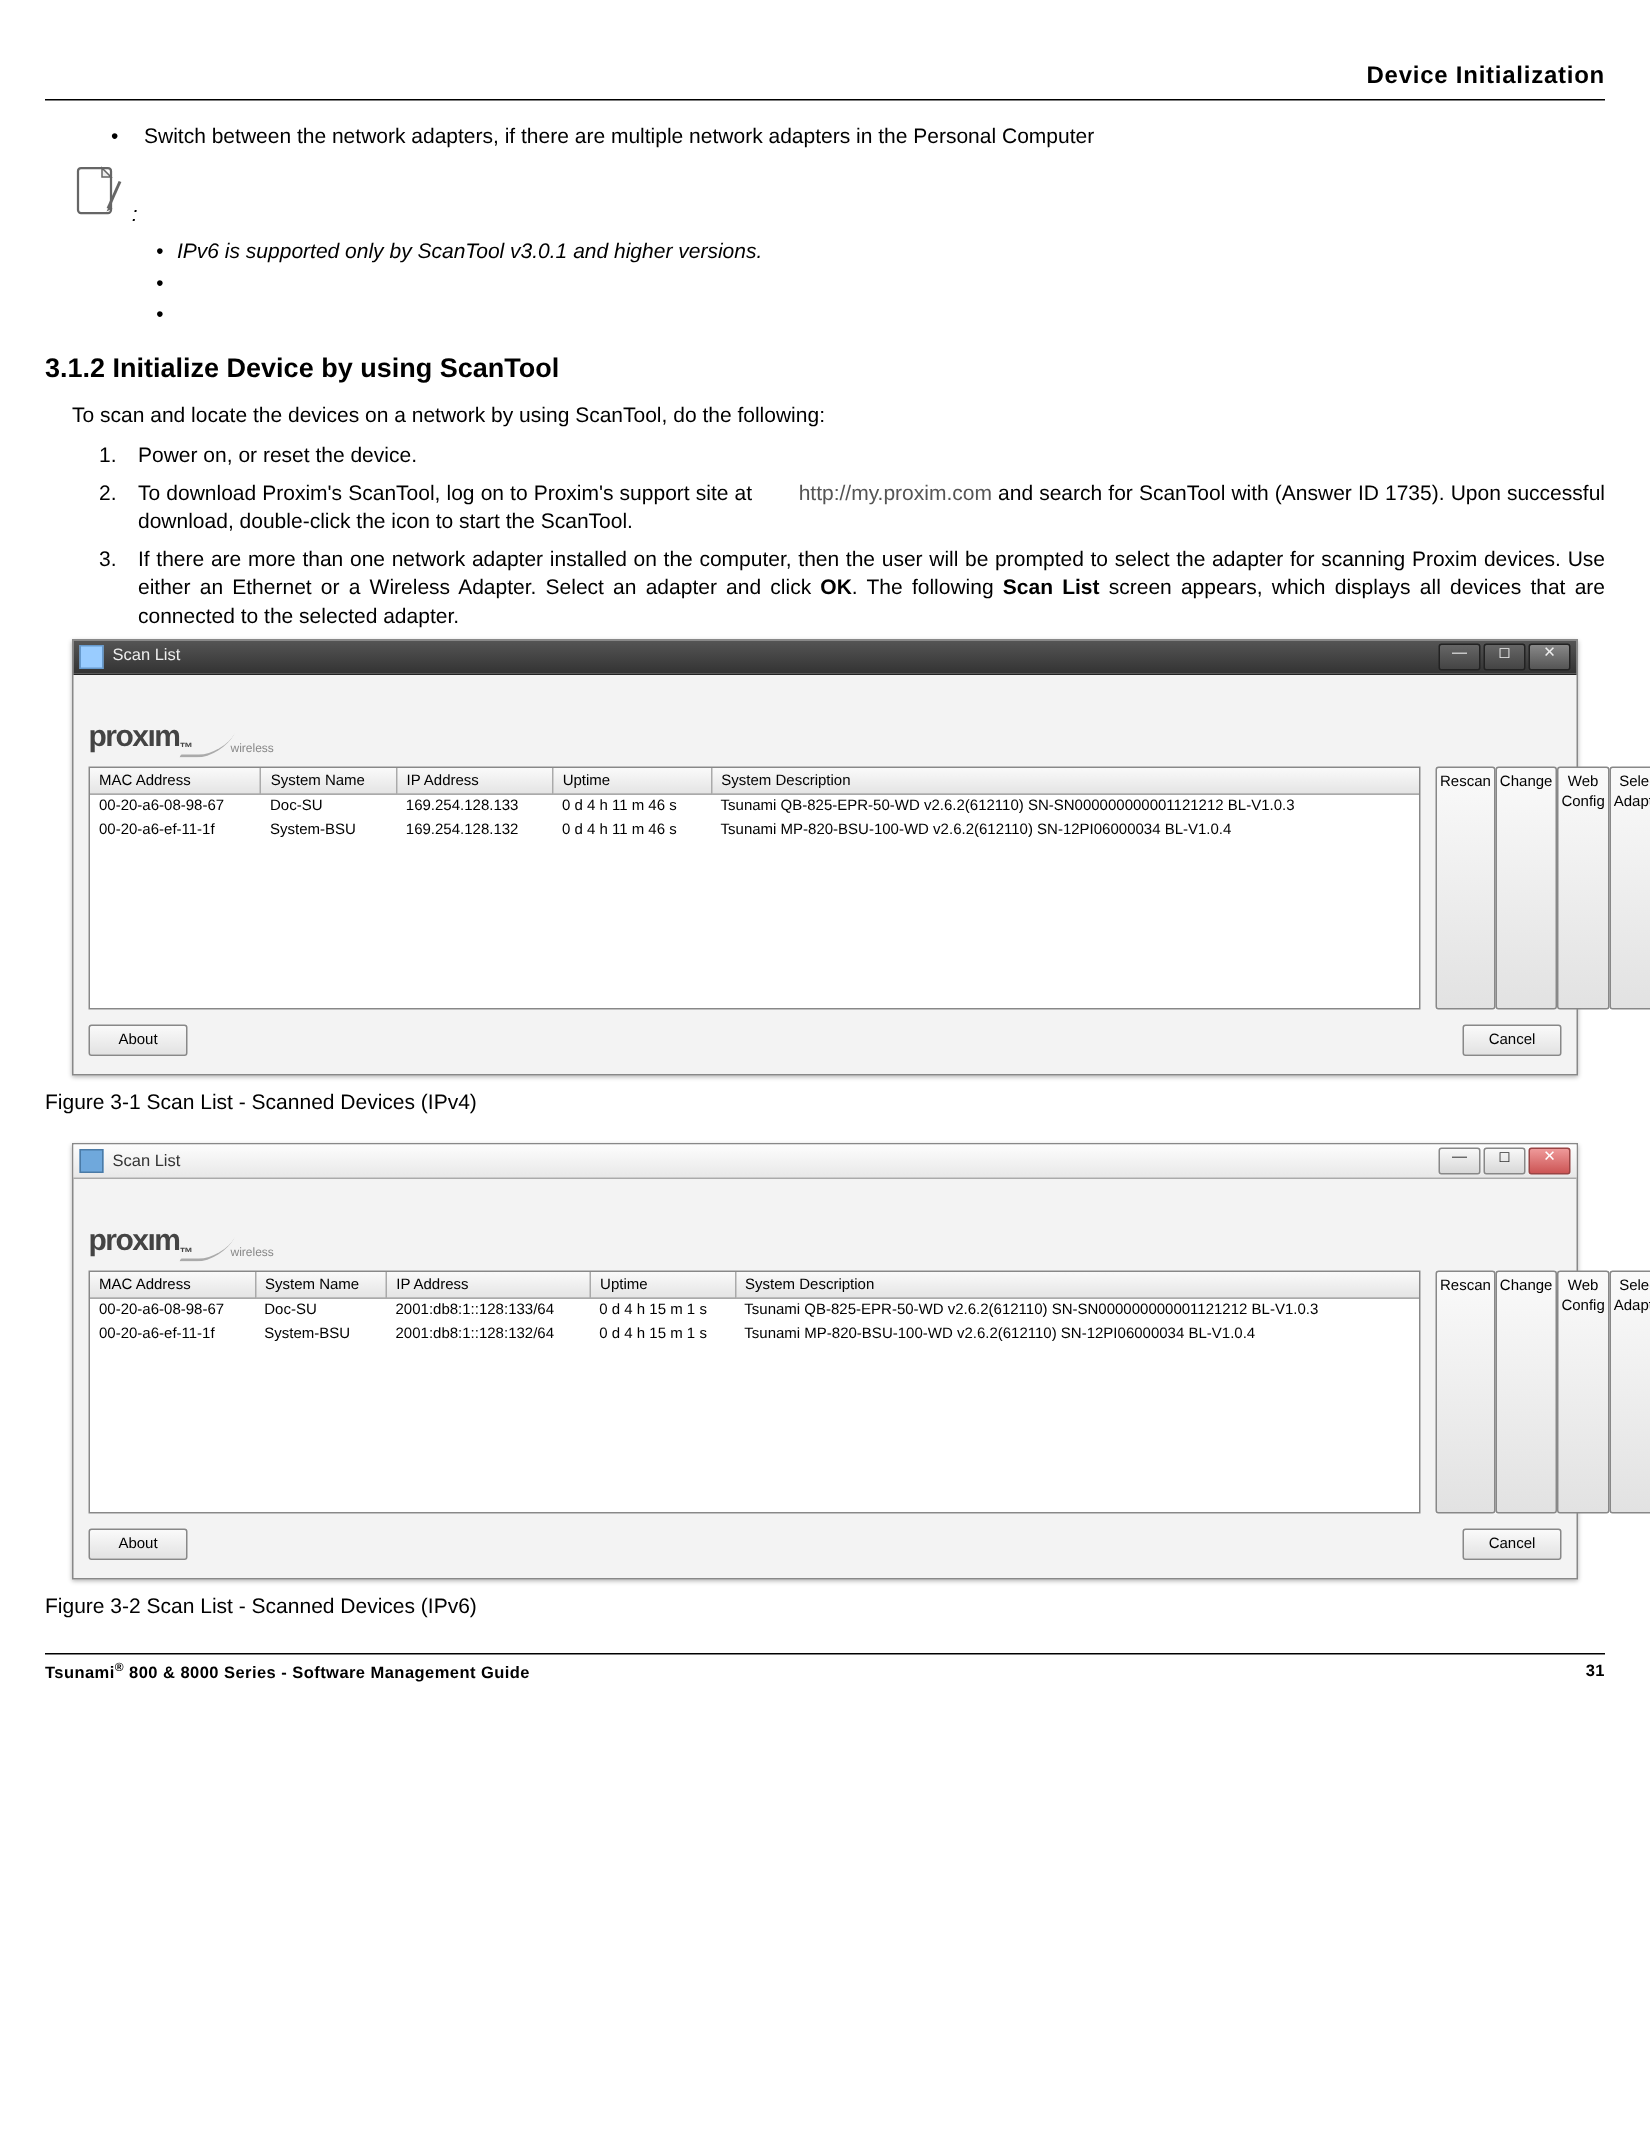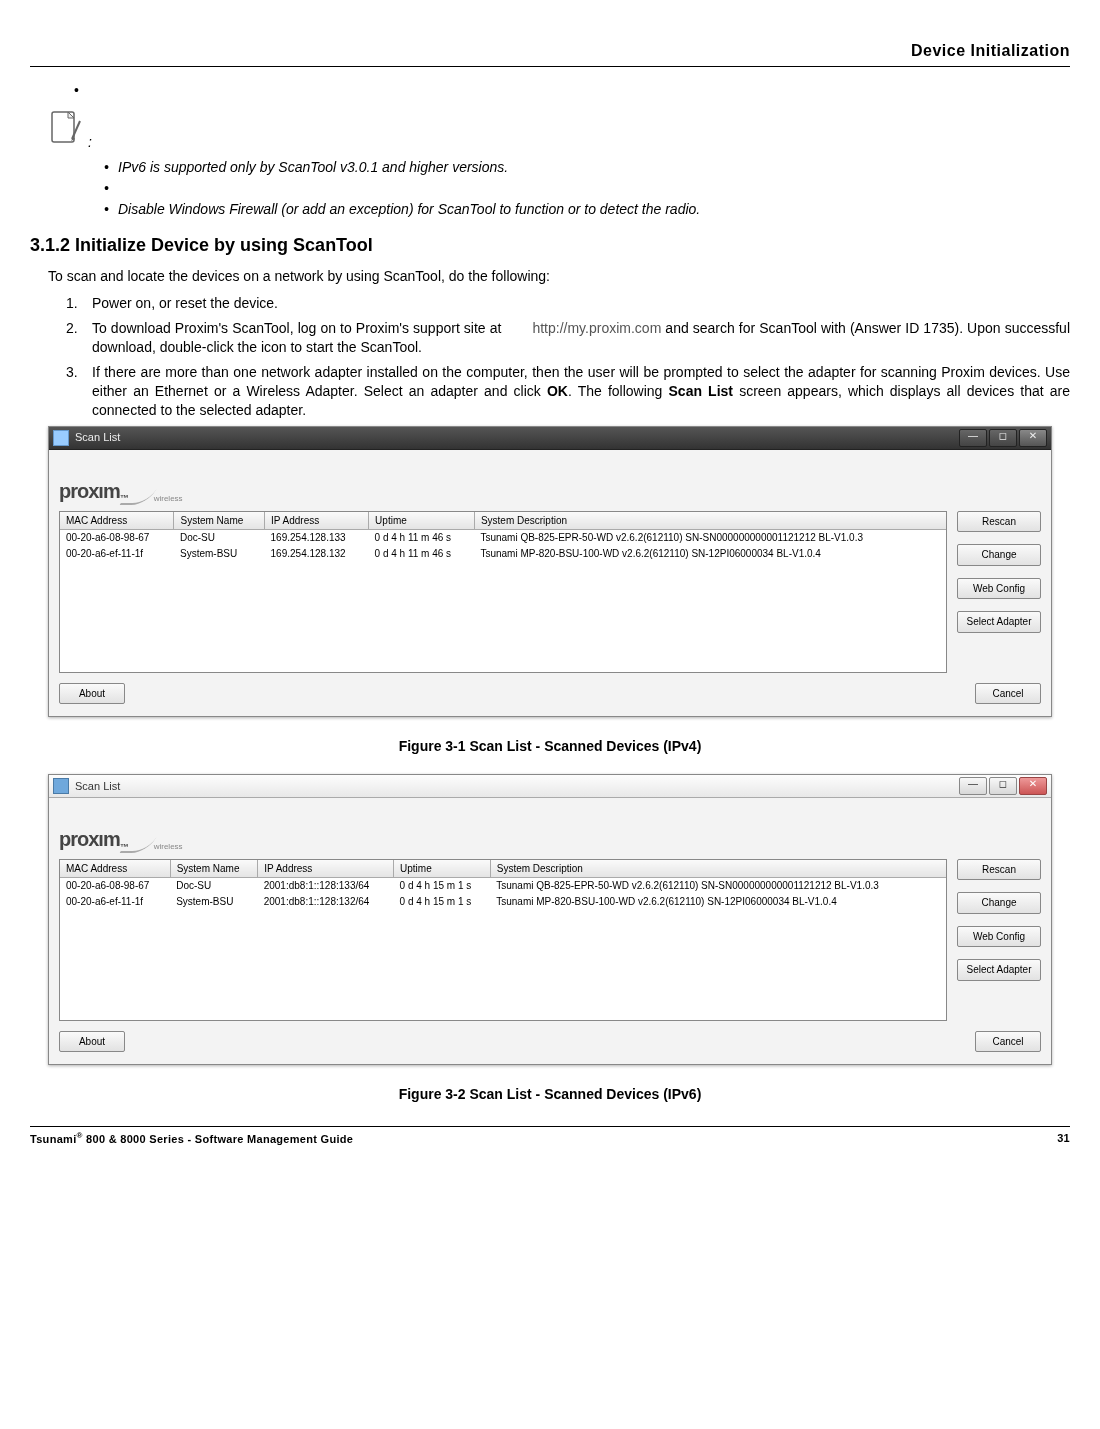--- a/index.html
+++ b/index.html
@@ -72,23 +72,22 @@
     flex: 1;
   }
   .link-text {
     color: #555;
     padding-left: 27px;
   }
   .bold {
     font-weight: bold;
   }
   .figure-caption {
-    text-align: center;
-    font-weight: bold;
-    margin: 20px 0 18px 0;
+    font-weight: normal;
+    margin: 8px 0 18px 0;
   }
 
   
   .scan-window {
     margin: 6px 18px 0 18px;
     background: #f3f3f3;
     border: 1px solid #888;
     box-shadow: 0 1px 3px rgba(0,0,0,0.3);
   }
   .titlebar {
@@ -179,22 +178,21 @@
   table.scan th:last-child { border-right: 0; }
   table.scan td {
     padding: 1px 6px;
     border: 0;
     white-space: nowrap;
     font-size: 10px;
   }
   .btn-col {
     width: 84px;
     display: flex;
-    flex-direction: column;
-    gap: 12px;
+    gap: 0;
   }
   .btn {
     background: linear-gradient(#fafafa,#e2e2e2);
     border: 1px solid #888;
     border-radius: 2px;
     font-size: 10px;
     padding: 3px 2px;
     text-align: center;
     font-family: Tahoma, Arial, sans-serif;
   }
@@ -224,20 +222,21 @@
   .footer-line .reg { font-size: 8px; vertical-align: super; }
 </style>
 </head>
 <body>
 
 <div class="header-title">Device Initialization</div>
 <hr class="header-rule">
 
 <div class="bullet-row">
   <div class="bullet-dot">•</div>
+  <div>Switch between the network adapters, if there are multiple network adapters in the Personal Computer</div>
 </div>
 
 <div class="note-icon">
   <svg width="38" height="38" viewBox="0 0 38 38">
     <rect x="6" y="3" width="22" height="30" rx="2" fill="#fff" stroke="#666" stroke-width="1.5"></rect>
     <path d="M22 3 L28 9 L22 9 Z" fill="#eee" stroke="#666" stroke-width="1"></path>
     <line x1="26" y1="30" x2="34" y2="12" stroke="#666" stroke-width="2"></line>
     <polygon points="25,32 27,28 29,30" fill="#666"></polygon>
   </svg>
   <span style="font-style:italic">:</span>
@@ -246,21 +245,20 @@
 <div class="sub-bullets">
   <div class="sub-bullet-row">
     <div class="dot">•</div>
     <div>IPv6 is supported only by ScanTool v3.0.1 and higher versions.</div>
   </div>
   <div class="sub-bullet-row">
     <div class="dot">•</div>
   </div>
   <div class="sub-bullet-row">
     <div class="dot">•</div>
-    <div>Disable Windows Firewall (or add an exception) for ScanTool to function or to detect the radio.</div>
   </div>
 </div>
 
 <div class="section-heading">3.1.2 Initialize Device by using ScanTool</div>
 <div class="body-text">To scan and locate the devices on a network by using ScanTool, do the following:</div>
 
 <div class="step-row">
   <div class="step-num">1.</div>
   <div class="step-content">Power on, or reset the device.</div>
 </div>

